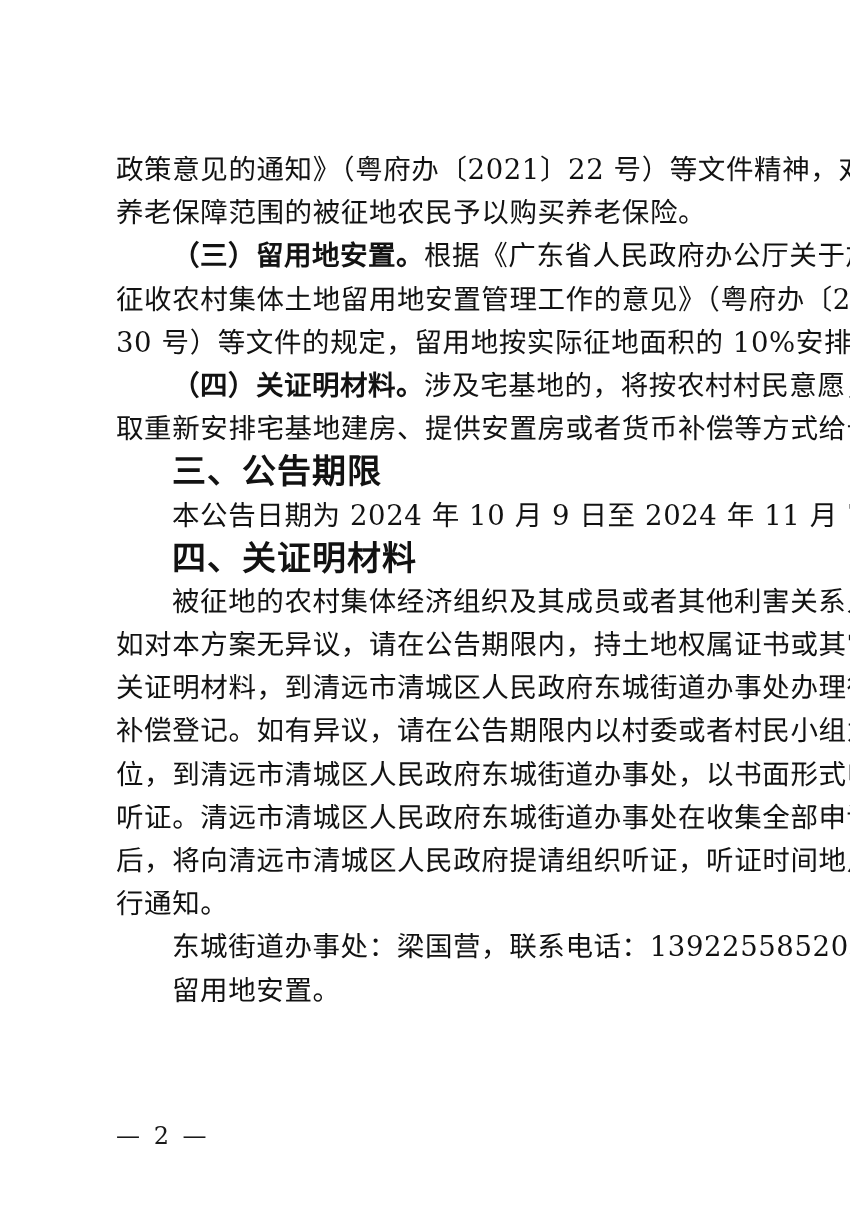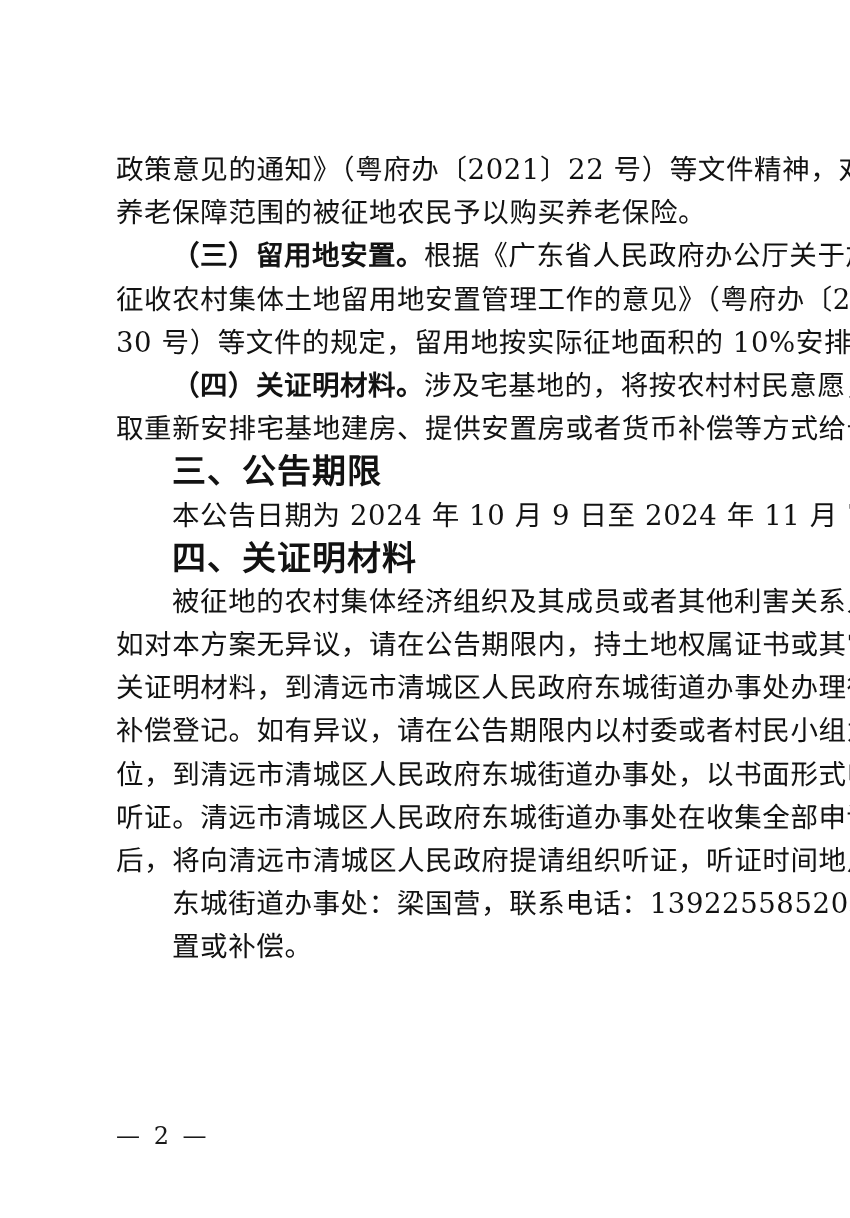--- a/index.html
+++ b/index.html
@@ -133,21 +133,24 @@
     </div>
     <div class="line justify">
       <span>位，到清远市清城区人民政府东城街道办事处，以书面形式申请</span>
     </div>
     <div class="line justify">
       <span>听证。清远市清城区人民政府东城街道办事处在收集全部申请</span>
     </div>
     <div class="line justify">
       <span>后，将向清远市清城区人民政府提请组织听证，听证时间地点另</span>
     </div>
+    <div class="line">
+      <span>行通知。</span>
+    </div>
 
     <div class="line indent">东城街道办事处：梁国营，联系电话：13922558520。</div>
 
-    <div class="line indent">置或补偿。</div>
+    <div class="line indent">留用地安置。</div>
 
   </div>
 
   <div class="footer">— 2 —</div>
 </div>
 
 </body></html>

